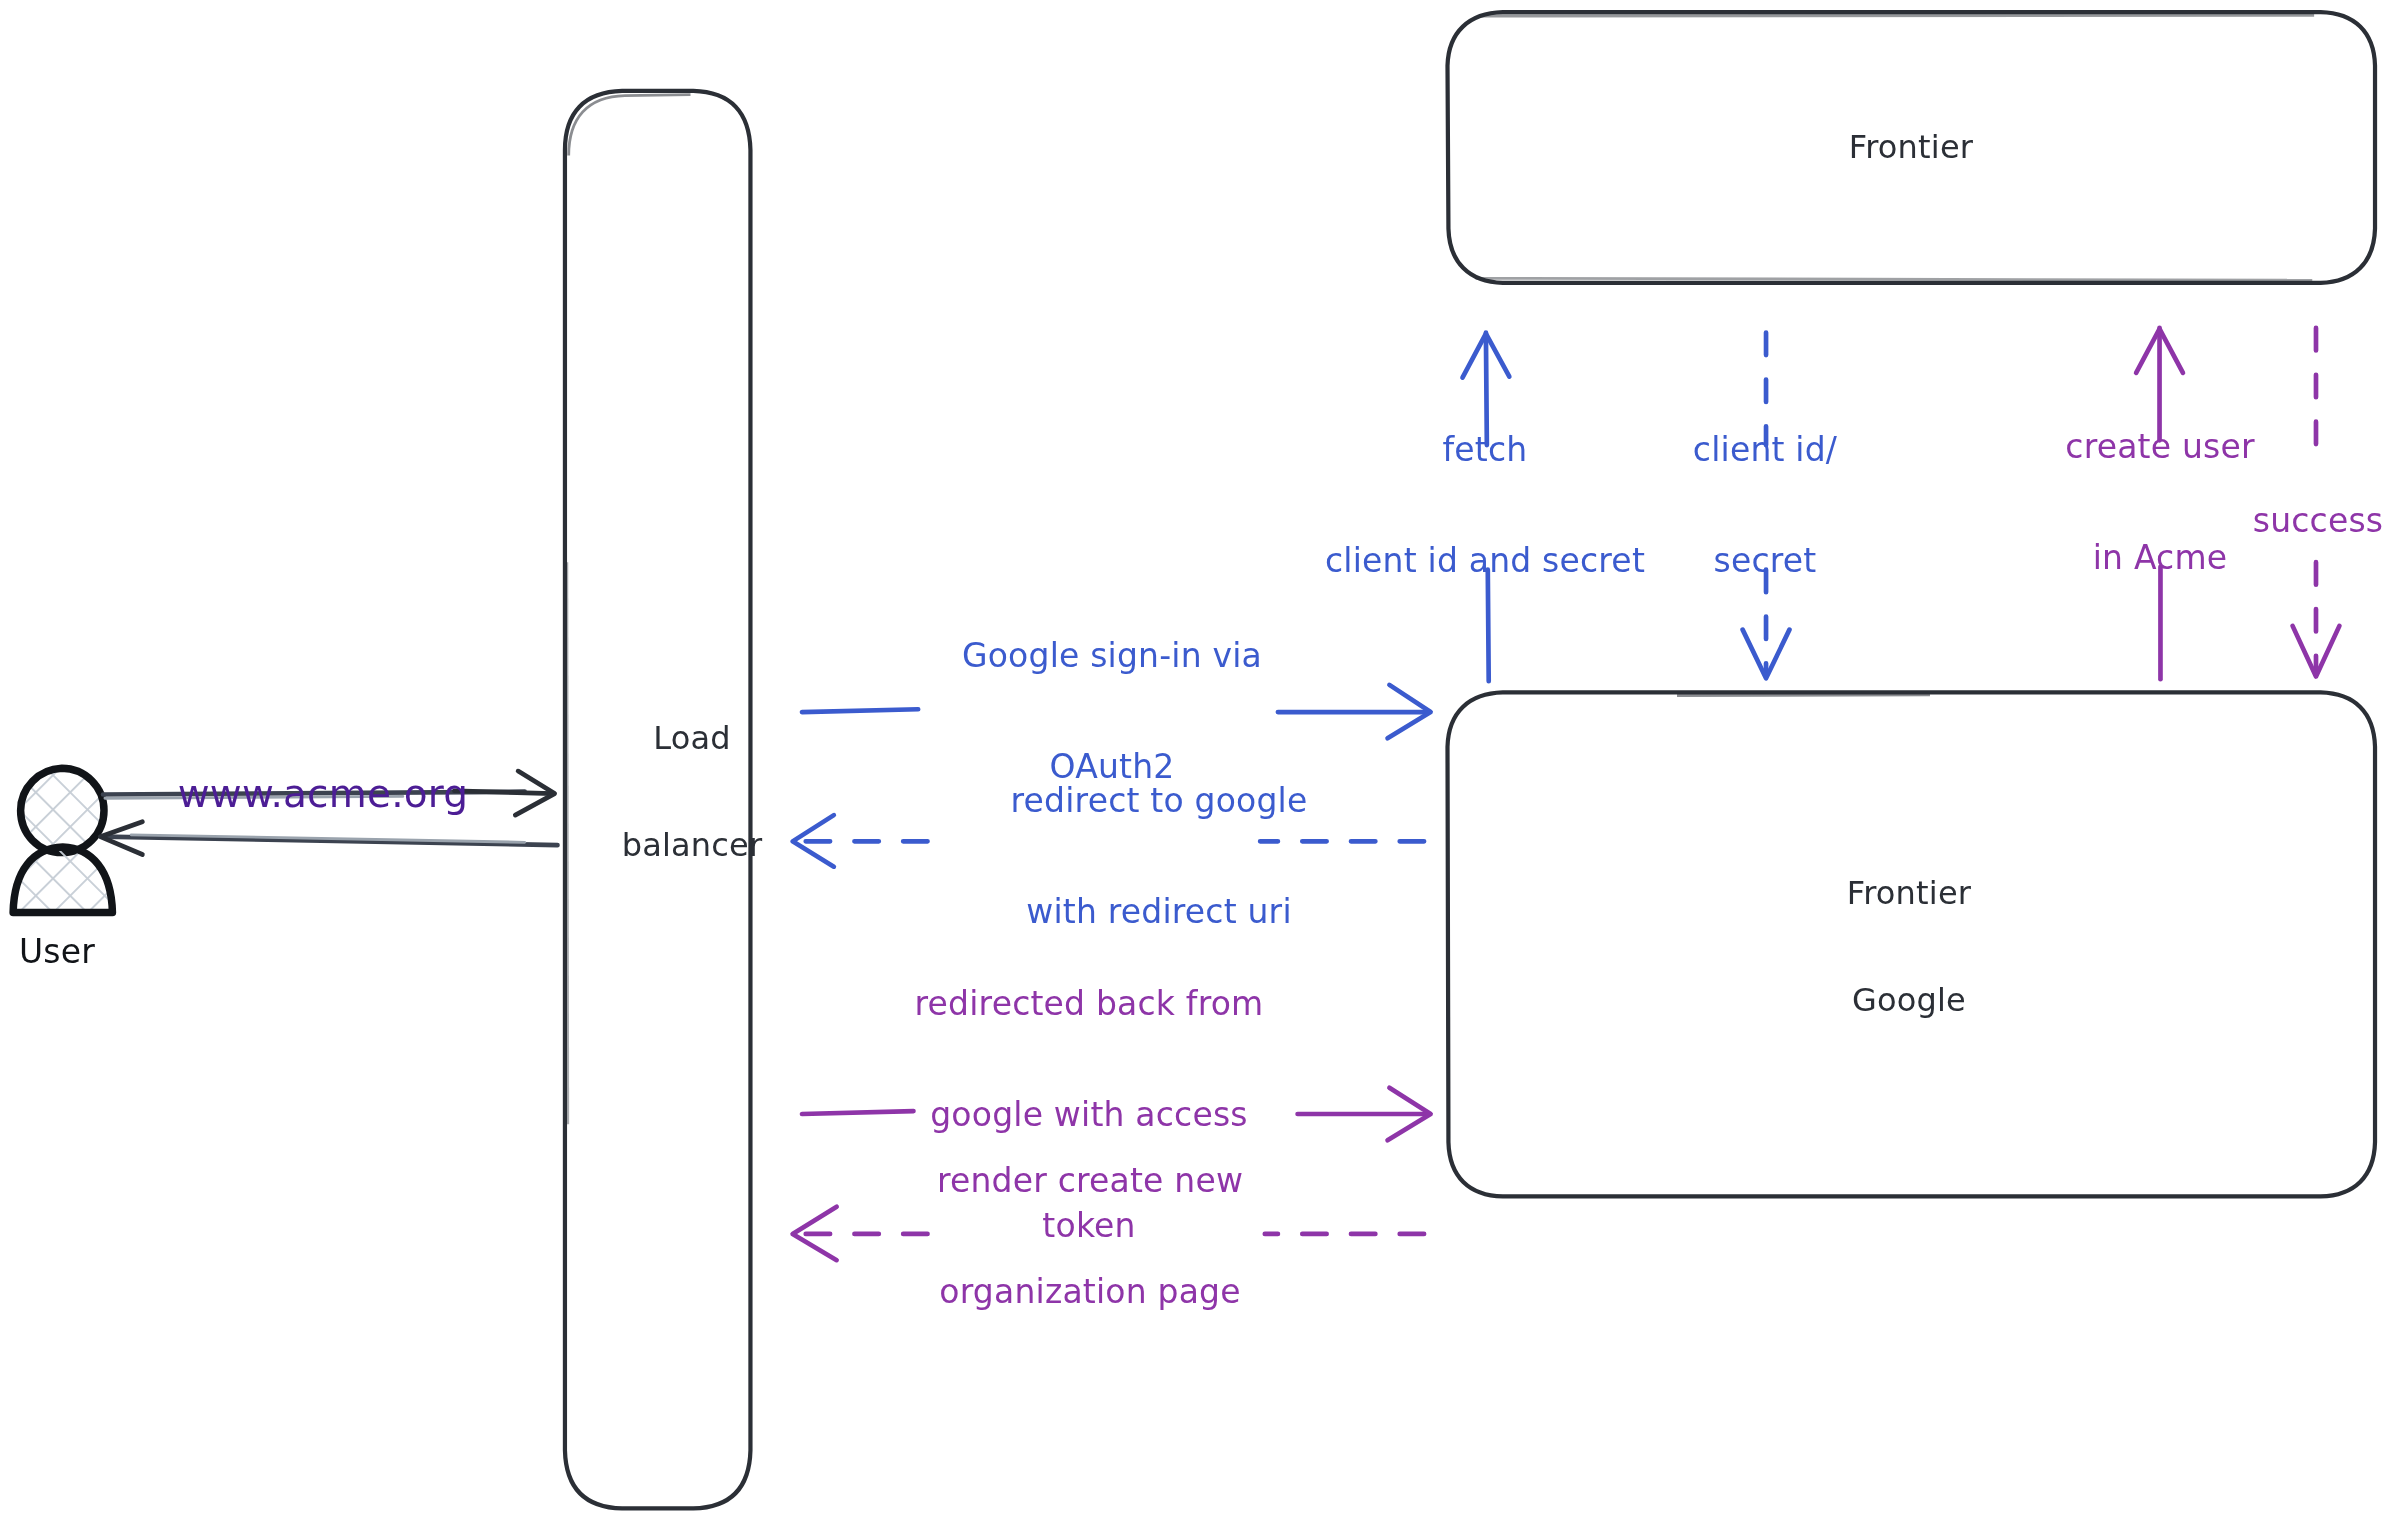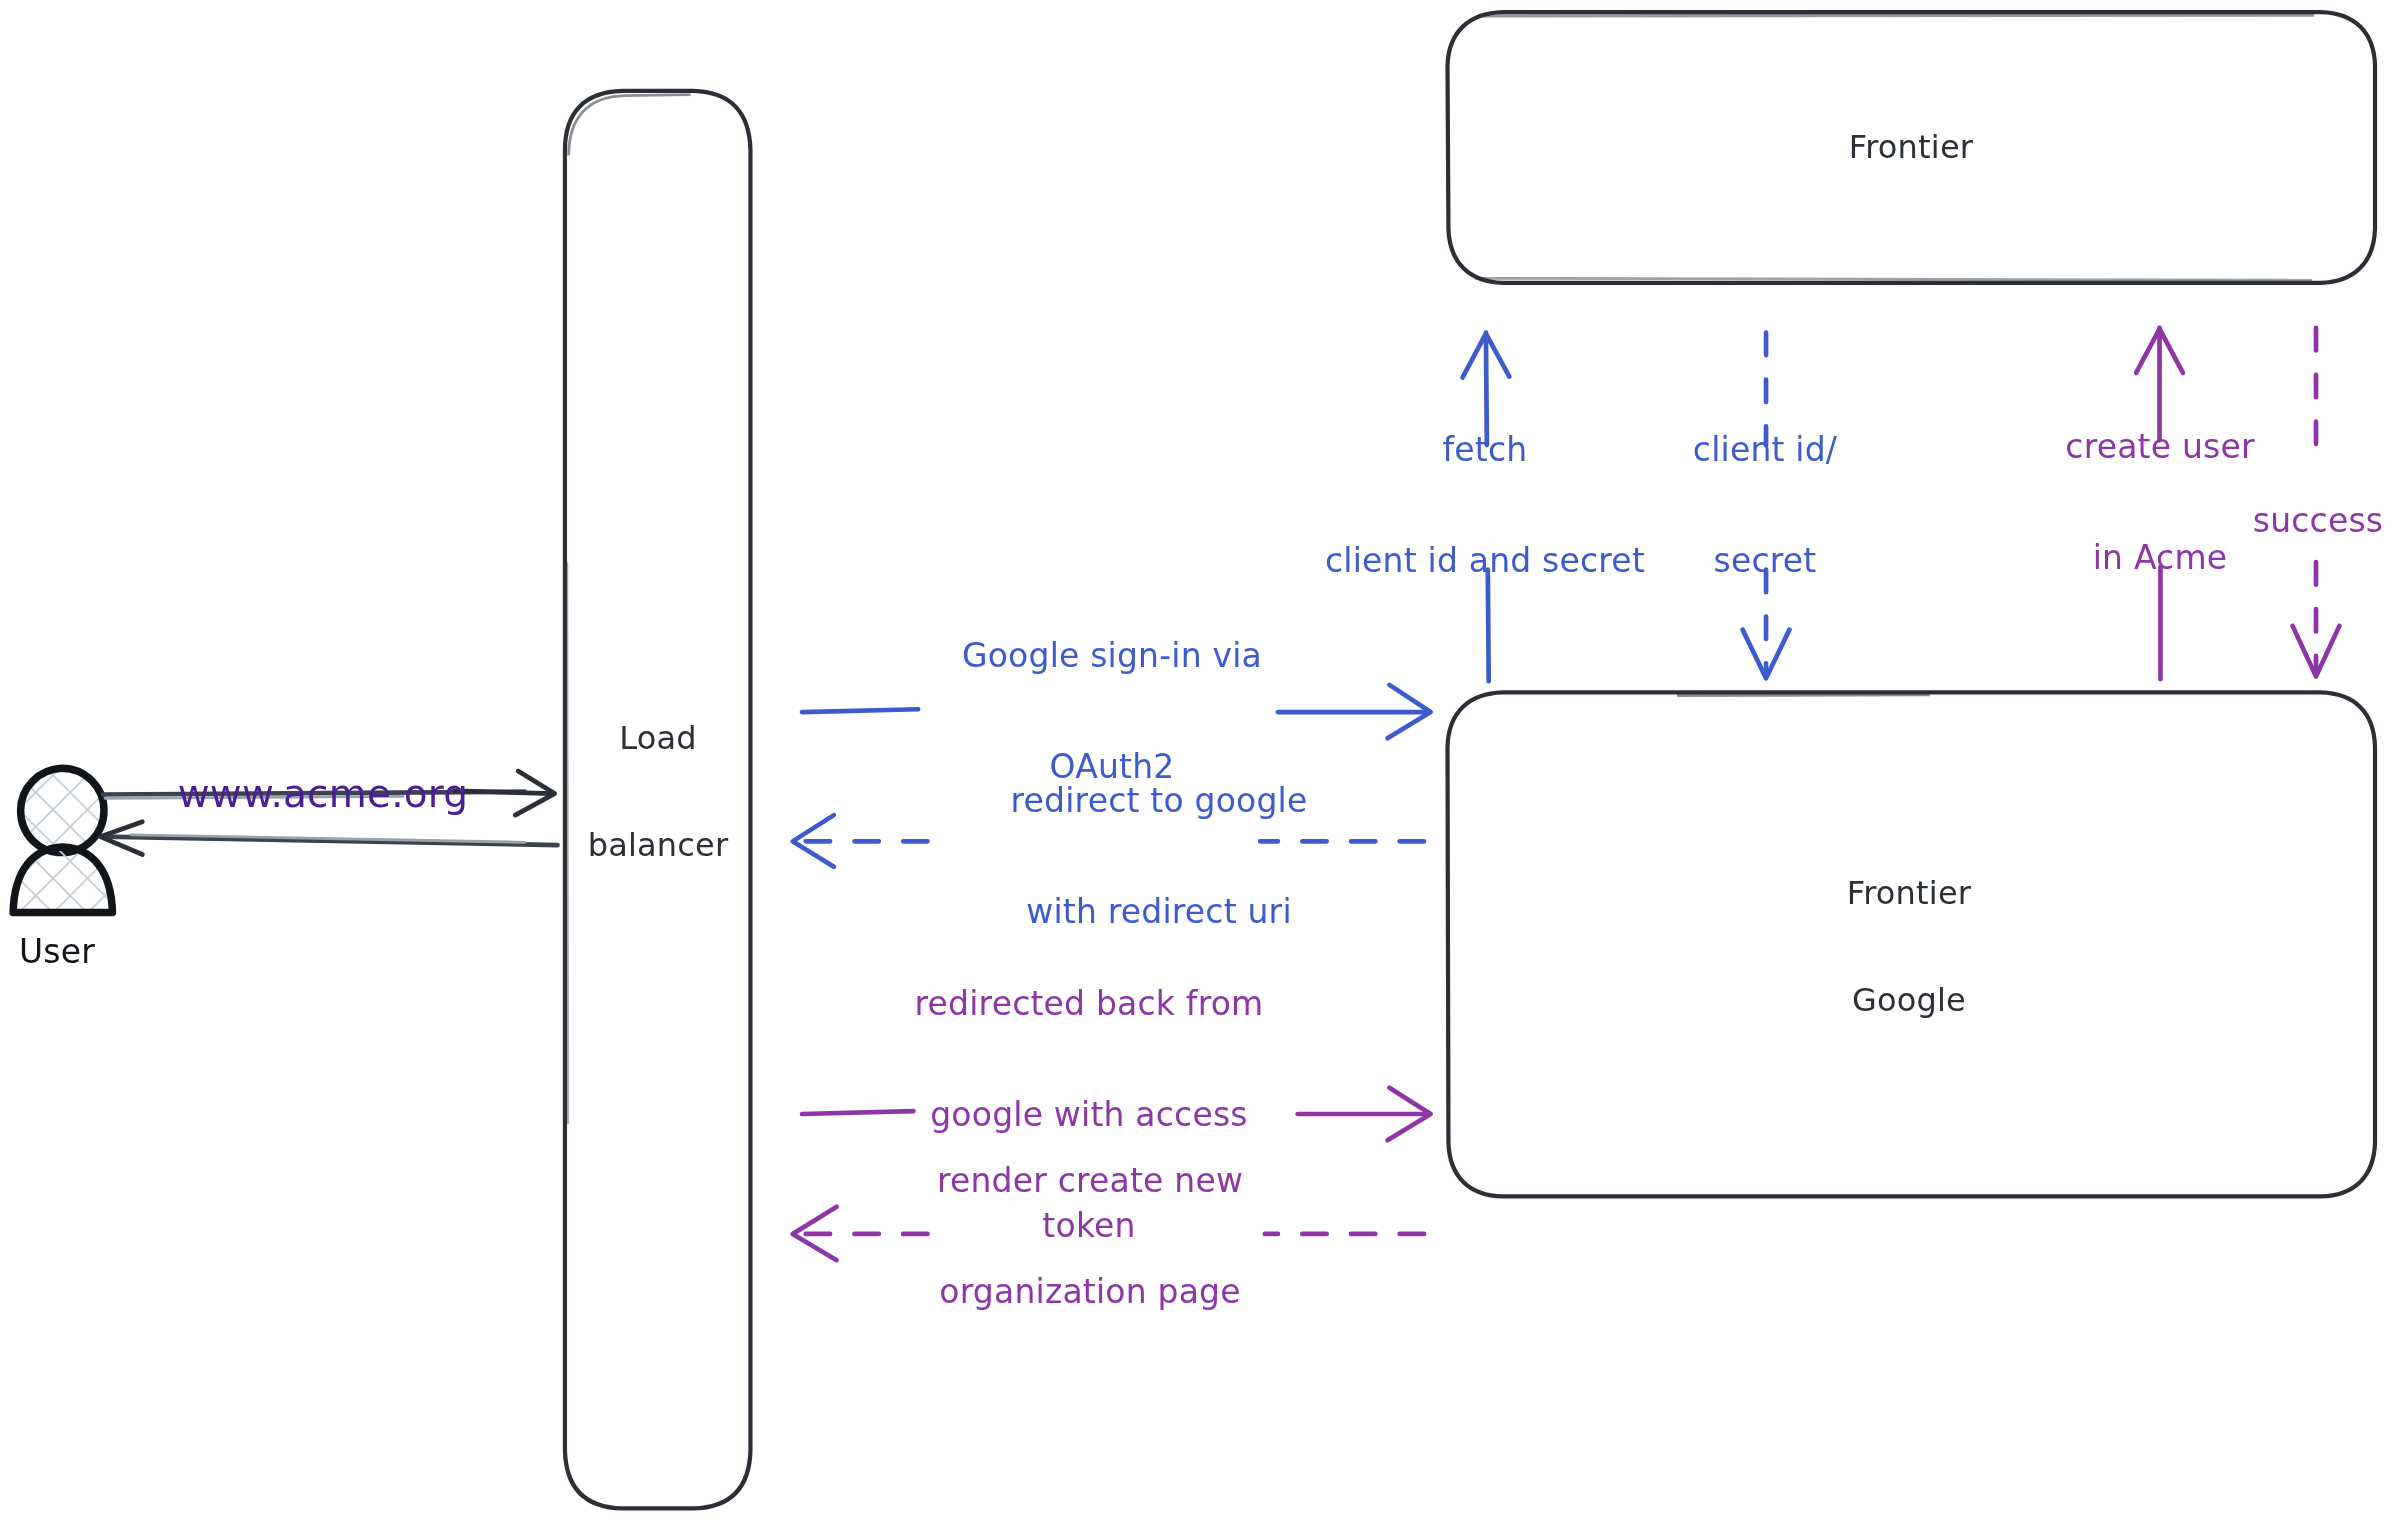--- a/index.html
+++ b/index.html
@@ -166,21 +166,21 @@
 
     <g>
       <path d="M2472 350 L 2472 475" fill="none" stroke="#8e35a8" stroke-width="5" stroke-linecap="round" stroke-dasharray="24 26"></path>
       <path d="M2472 600 L 2472 718" fill="none" stroke="#8e35a8" stroke-width="5" stroke-linecap="round" stroke-dasharray="24 26"></path>
       <path d="M2447 668 L 2472 722 L 2497 668" fill="none" stroke="#8e35a8" stroke-width="5" stroke-linecap="round" stroke-linejoin="round"></path>
     </g>
   </svg>
 
   <div class="lbl actor-caption" style="left:19px; top:934px;">User</div>
 
-  <div class="lbl node-title lbl-center" style="left:658px; top:792px;">
+  <div class="lbl node-title lbl-center" style="left:692px; top:792px;">
     <div>Load</div>
     <div>balancer</div>
   </div>
 
   <div class="lbl node-title lbl-center" style="left:1911px; top:148px;">
     <div>Frontier</div>
   </div>
 
   <div class="lbl node-title lbl-center" style="left:1909px; top:947px;">
     <div>Frontier</div>

